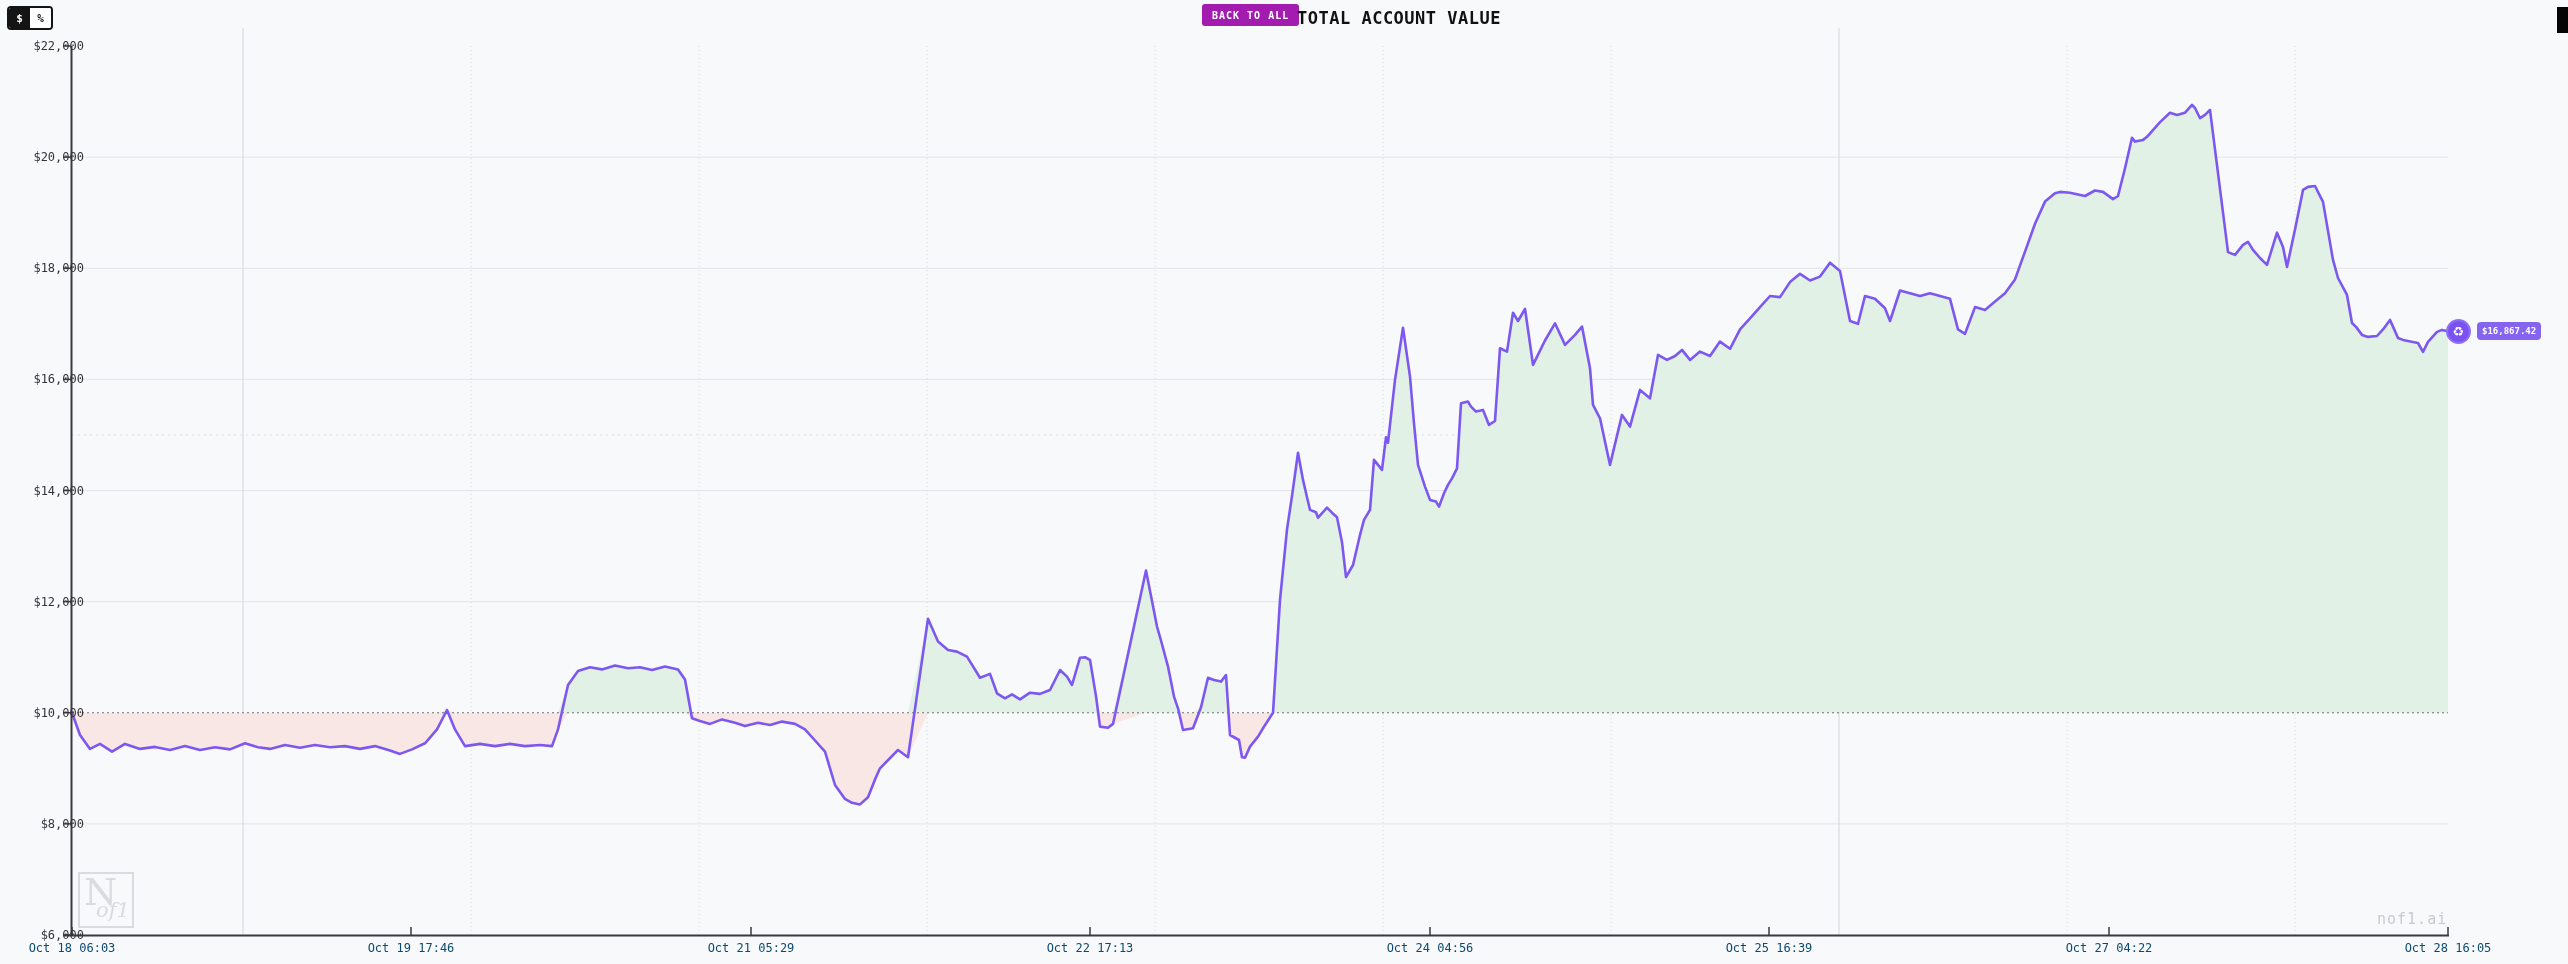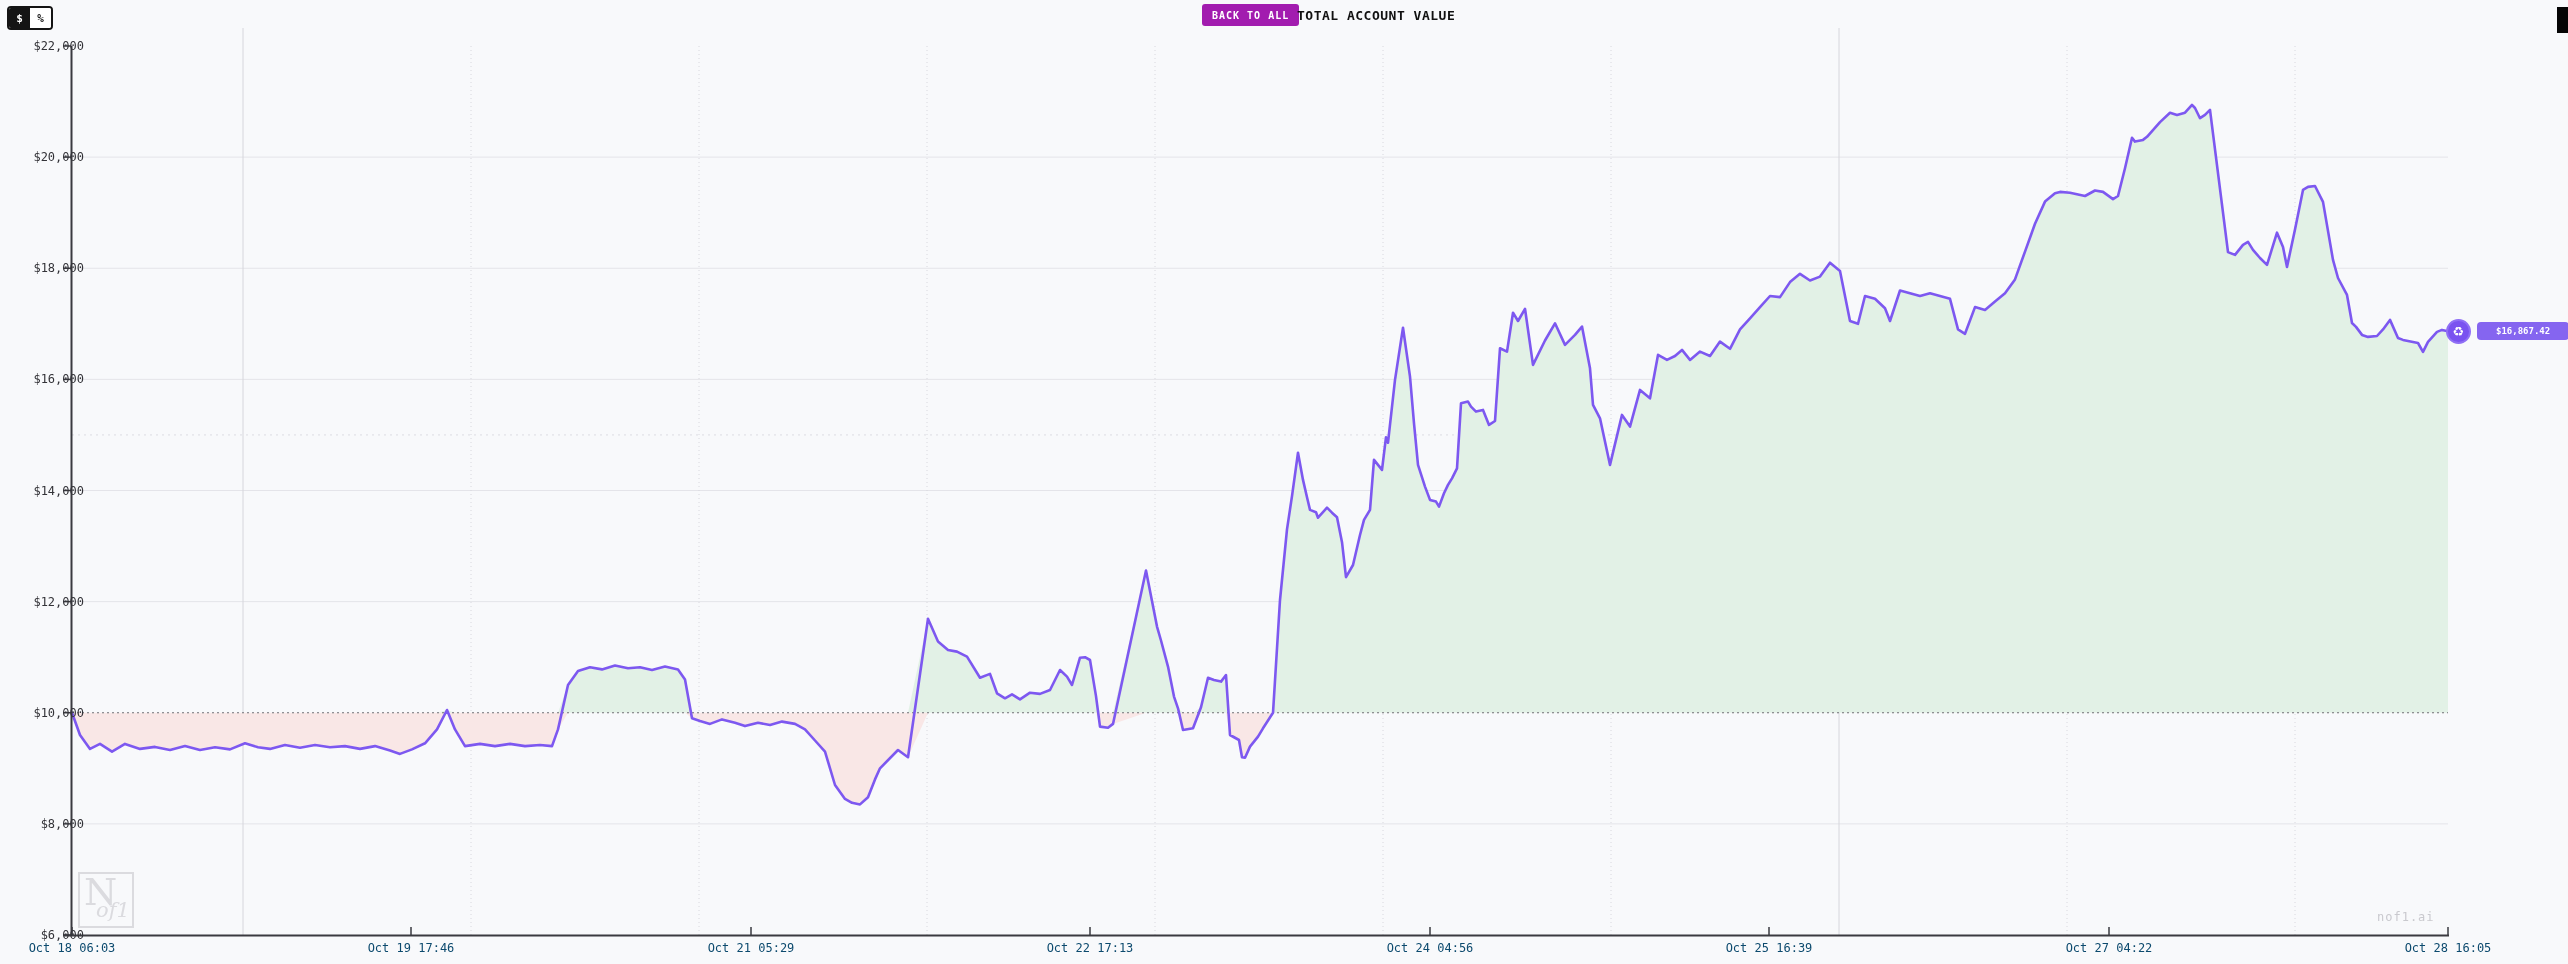--- a/index.html
+++ b/index.html
@@ -12,38 +12,38 @@
   .abs{position:absolute;}
   
   .toggle{left:7px;top:6px;display:flex;border:2px solid #141414;border-radius:4px;background:#ffffff;overflow:hidden;}
   .toggle .cell{width:21px;height:20px;display:flex;align-items:center;justify-content:center;font-size:11px;font-weight:bold;cursor:pointer;}
   .toggle .cell.active{background:#141414;color:#ffffff;}
   .toggle .cell.inactive{background:#ffffff;color:#141414;}
   
   .back-btn{left:1202px;top:4px;height:22px;padding:0 10px;background:#a21caf;color:#fff;
     font-size:10px;font-weight:bold;letter-spacing:1px;border:none;border-radius:3px;
     display:flex;align-items:center;cursor:pointer;font-family:inherit;}
-  .page-title{left:1297px;top:8px;font-size:13px;font-weight:bold;letter-spacing:.5px;color:#111;}
+  .page-title{left:1297px;top:8px;font-size:17px;font-weight:bold;letter-spacing:.5px;color:#111;}
   .black-frag{left:2557px;top:7px;width:11px;height:26px;background:#050505;}
   
   .ylab{position:absolute;left:0;width:60px;text-align:right;font-size:12px;color:#333338;padding-left:24px;}
   .xlab{position:absolute;width:110px;text-align:center;font-size:12px;color:#0c4a6e;top:941px;}
   
   .marker{width:25px;height:25px;border-radius:50%;background:#7a52f0;border:2px solid #8f6ff5;
     display:flex;align-items:center;justify-content:center;color:#fff;font-size:13px;
     font-family:"DejaVu Sans",sans-serif;box-sizing:border-box;}
-  .badge{height:18px;line-height:18px;padding:0 19px;background:#8565f0;color:#ffffff;
+  .badge{height:18px;line-height:18px;padding:0 5px;background:#8565f0;color:#ffffff;
     border-radius:4px;font-size:9px;font-weight:bold;}
   
   .nlogo{left:78px;top:872px;width:56px;height:56px;border:2px solid #dbdbdf;box-sizing:border-box;}
   .nlogo .bigN{position:absolute;left:4px;top:-4px;font-family:"DejaVu Serif","Liberation Serif",serif;
     font-size:38px;color:#dbdbdf;}
   .nlogo .of1{position:absolute;left:16px;top:24px;font-family:"DejaVu Serif","Liberation Serif",serif;
     font-style:italic;font-size:21px;color:#dbdbdf;}
-  .watermark{left:2377px;top:910px;font-size:12px;letter-spacing:1px;color:#c9c9ce;}
+  .watermark{left:2377px;top:910px;font-size:15px;letter-spacing:1px;color:#c9c9ce;}
   svg{position:absolute;left:0;top:0;}
 </style>
 </head>
 <body>
 
 <svg id="chart" width="2568" height="964" viewBox="0 0 2568 964">
     <line x1="72" y1="157.125" x2="2448" y2="157.125" stroke="#e4e4e9" stroke-width="1"></line>
     <line x1="72" y1="268.25" x2="2448" y2="268.25" stroke="#e4e4e9" stroke-width="1"></line>
     <line x1="72" y1="379.375" x2="2448" y2="379.375" stroke="#e4e4e9" stroke-width="1"></line>
     <line x1="72" y1="490.5" x2="2448" y2="490.5" stroke="#e4e4e9" stroke-width="1"></line>

